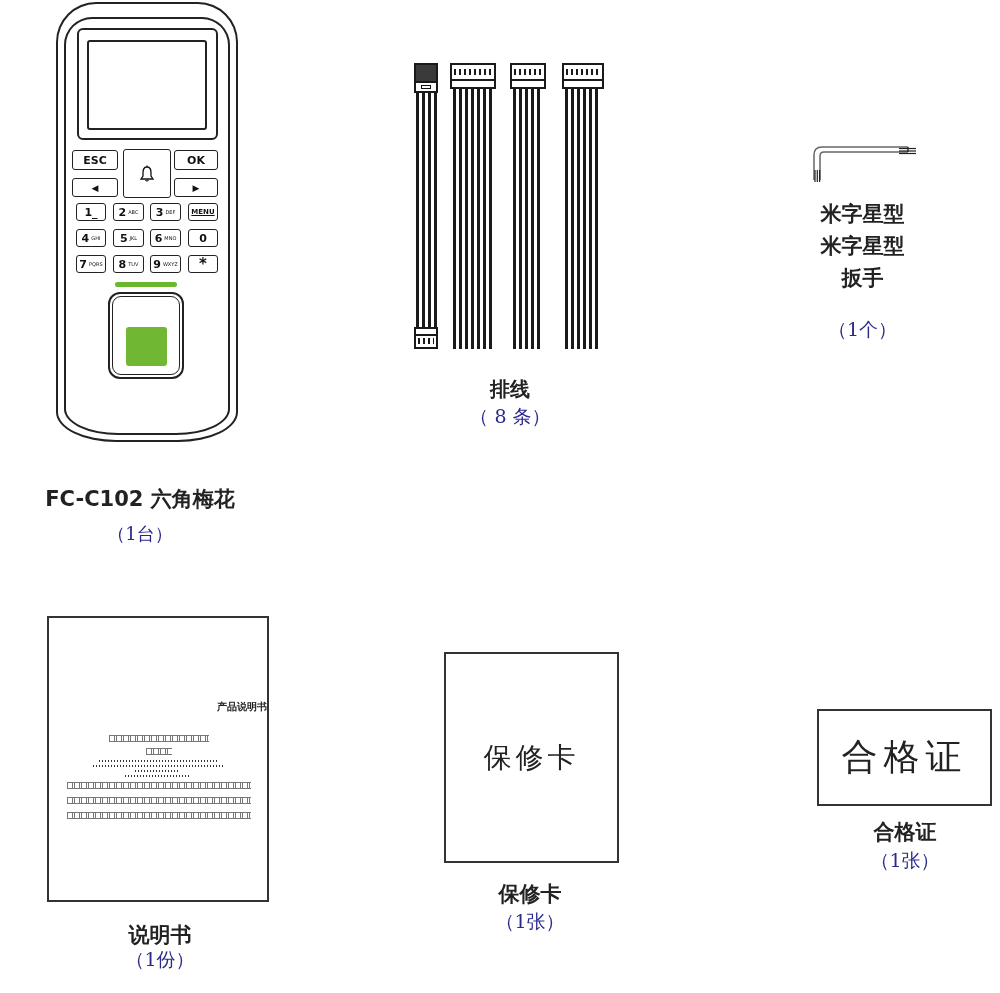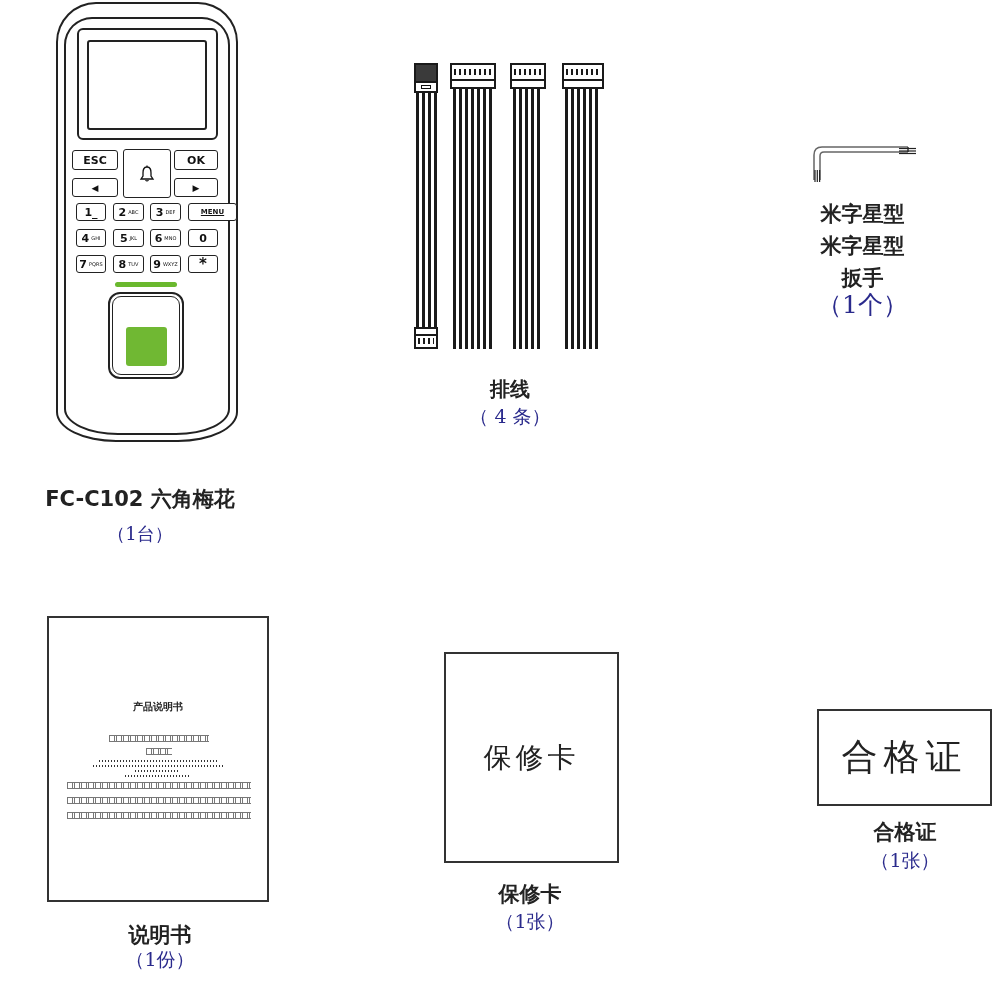--- a/index.html
+++ b/index.html
@@ -25,21 +25,21 @@
   .cable-wire { position: absolute; width: 3px; background: #1a1a1a; }
   .conn { position: absolute; border: 2px solid #1a1a1a; background: #fff; }
   .conn-pins { position: absolute; left: 2px; right: 2px; top: 4px; height: 6px; background: repeating-linear-gradient(90deg, #1a1a1a 0 2px, #fff 2px 5px); }
   .conn-line { position: absolute; left: 0; right: 0; top: 14px; border-top: 2px solid #1a1a1a; }
 
   
   .wrench { left: 808px; top: 142px; width: 110px; height: 42px; }
 
   
   .manual { left: 47px; top: 616px; width: 222px; height: 286px; border: 2px solid #333; background: #fff; }
-  .manual-title { left: 0; width: 218px; top: 82px; font-size: 10px; font-weight: bold; text-align: center; color: #222; }
+  .manual-title { left: 0; width: 218px; top: 82px; font-size: 10px; font-weight: bold; text-align: right; color: #222; }
   .boxes { position: absolute; height: 7px; background:
       repeating-linear-gradient(90deg, #777 0 1px, transparent 1px 5px, #777 5px 6px, transparent 6px 7px); border-top: 1px solid #777; border-bottom: 1px solid #777; }
   .dots { position: absolute; height: 2px; background: repeating-linear-gradient(90deg, #333 0 1.5px, transparent 1.5px 3px); }
 
   .card { border: 2px solid #333; background: #fff; display: flex; align-items: center; justify-content: center; font-family: "DejaVu Sans", sans-serif; color: #222; font-weight: 300; }
 </style>
 </head>
 <body>
 
 <div class="abs" style="left:0;top:0;width:300px;height:460px;">
@@ -64,21 +64,21 @@
       <span>1_</span>
     </div>
   <div class="abs key" style="left:113px;top:203px;width:31px;height:18px;">
       <span>2</span>
       <span class="sub">ABC</span>
     </div>
   <div class="abs key" style="left:150px;top:203px;width:31px;height:18px;">
       <span>3</span>
       <span class="sub">DEF</span>
     </div>
-  <div class="abs key" style="left:188px;top:203px;width:49px;height:18px;font-size:7px;text-decoration:underline;">MENU</div>
+  <div class="abs key" style="left:188px;top:203px;width:30px;height:18px;font-size:7px;text-decoration:underline;">MENU</div>
 
   <div class="abs key" style="left:76px;top:229px;width:30px;height:18px;">
       <span>4</span>
       <span class="sub">GHI</span>
     </div>
   <div class="abs key" style="left:113px;top:229px;width:31px;height:18px;">
       <span>5</span>
       <span class="sub">JKL</span>
     </div>
   <div class="abs key" style="left:150px;top:229px;width:31px;height:18px;">
@@ -159,37 +159,37 @@
       </div>
     <div class="cable-wire" style="left:3px;top:34px;height:260px;"></div>
     <div class="cable-wire" style="left:9px;top:34px;height:260px;"></div>
     <div class="cable-wire" style="left:15px;top:34px;height:260px;"></div>
     <div class="cable-wire" style="left:21px;top:34px;height:260px;"></div>
     <div class="cable-wire" style="left:27px;top:34px;height:260px;"></div>
     <div class="cable-wire" style="left:33px;top:34px;height:260px;"></div>
   </div>
 </div>
 <div class="abs label-bold" style="left:460px;top:376px;width:100px;font-size:20px;">排线</div>
-<div class="abs label-qty" style="left:450px;top:404px;width:120px;font-size:19px;">（ 4 条）</div>
+<div class="abs label-qty" style="left:450px;top:404px;width:120px;font-size:19px;">（ 8 条）</div>
 
 <svg class="abs wrench" viewBox="0 0 110 42">
   <path d="M100 5 L14 5 Q6 5 6 13 L6 38" fill="none" stroke="#666" stroke-width="1.5"></path>
   <path d="M100 10 L16 10 Q12 10 12 14 L12 38" fill="none" stroke="#666" stroke-width="1.5"></path>
   <line x1="100" y1="5" x2="100" y2="10" stroke="#333" stroke-width="1.5"></line>
   <line x1="91" y1="6.5" x2="108" y2="6.5" stroke="#222" stroke-width="1.2"></line>
   <line x1="91" y1="9" x2="108" y2="9" stroke="#222" stroke-width="1.2"></line>
   <line x1="91" y1="11.5" x2="108" y2="11.5" stroke="#222" stroke-width="1.2"></line>
   <line x1="7" y1="28" x2="7" y2="40" stroke="#222" stroke-width="1.2"></line>
   <line x1="9.3" y1="28" x2="9.3" y2="40" stroke="#222" stroke-width="1.2"></line>
   <line x1="11.6" y1="28" x2="11.6" y2="40" stroke="#222" stroke-width="1.2"></line>
 </svg>
 <div class="abs label-bold" style="left:800px;top:200px;width:125px;font-size:21px;text-align:center;">米字星型</div>
 <div class="abs label-bold" style="left:800px;top:232px;width:125px;font-size:21px;">米字星型</div>
 <div class="abs label-bold" style="left:800px;top:264px;width:125px;font-size:21px;">扳手</div>
-<div class="abs label-qty" style="left:800px;top:288px;width:125px;font-size:25px;">（1个）</div>
+<div class="abs label-qty" style="left:800px;top:317px;width:125px;font-size:19px;">（1个）</div>
 
 <div class="abs manual">
   <div class="abs manual-title">产品说明书</div>
   <div class="boxes" style="left:60px;top:117px;width:100px;"></div>
   <div class="boxes" style="left:97px;top:130px;width:26px;"></div>
   <div class="dots" style="left:50px;top:142px;width:120px;"></div>
   <div class="dots" style="left:44px;top:147px;width:132px;"></div>
   <div class="dots" style="left:86px;top:152px;width:44px;"></div>
   <div class="dots" style="left:76px;top:157px;width:66px;"></div>
   <div class="boxes" style="left:18px;top:164px;width:184px;"></div>

